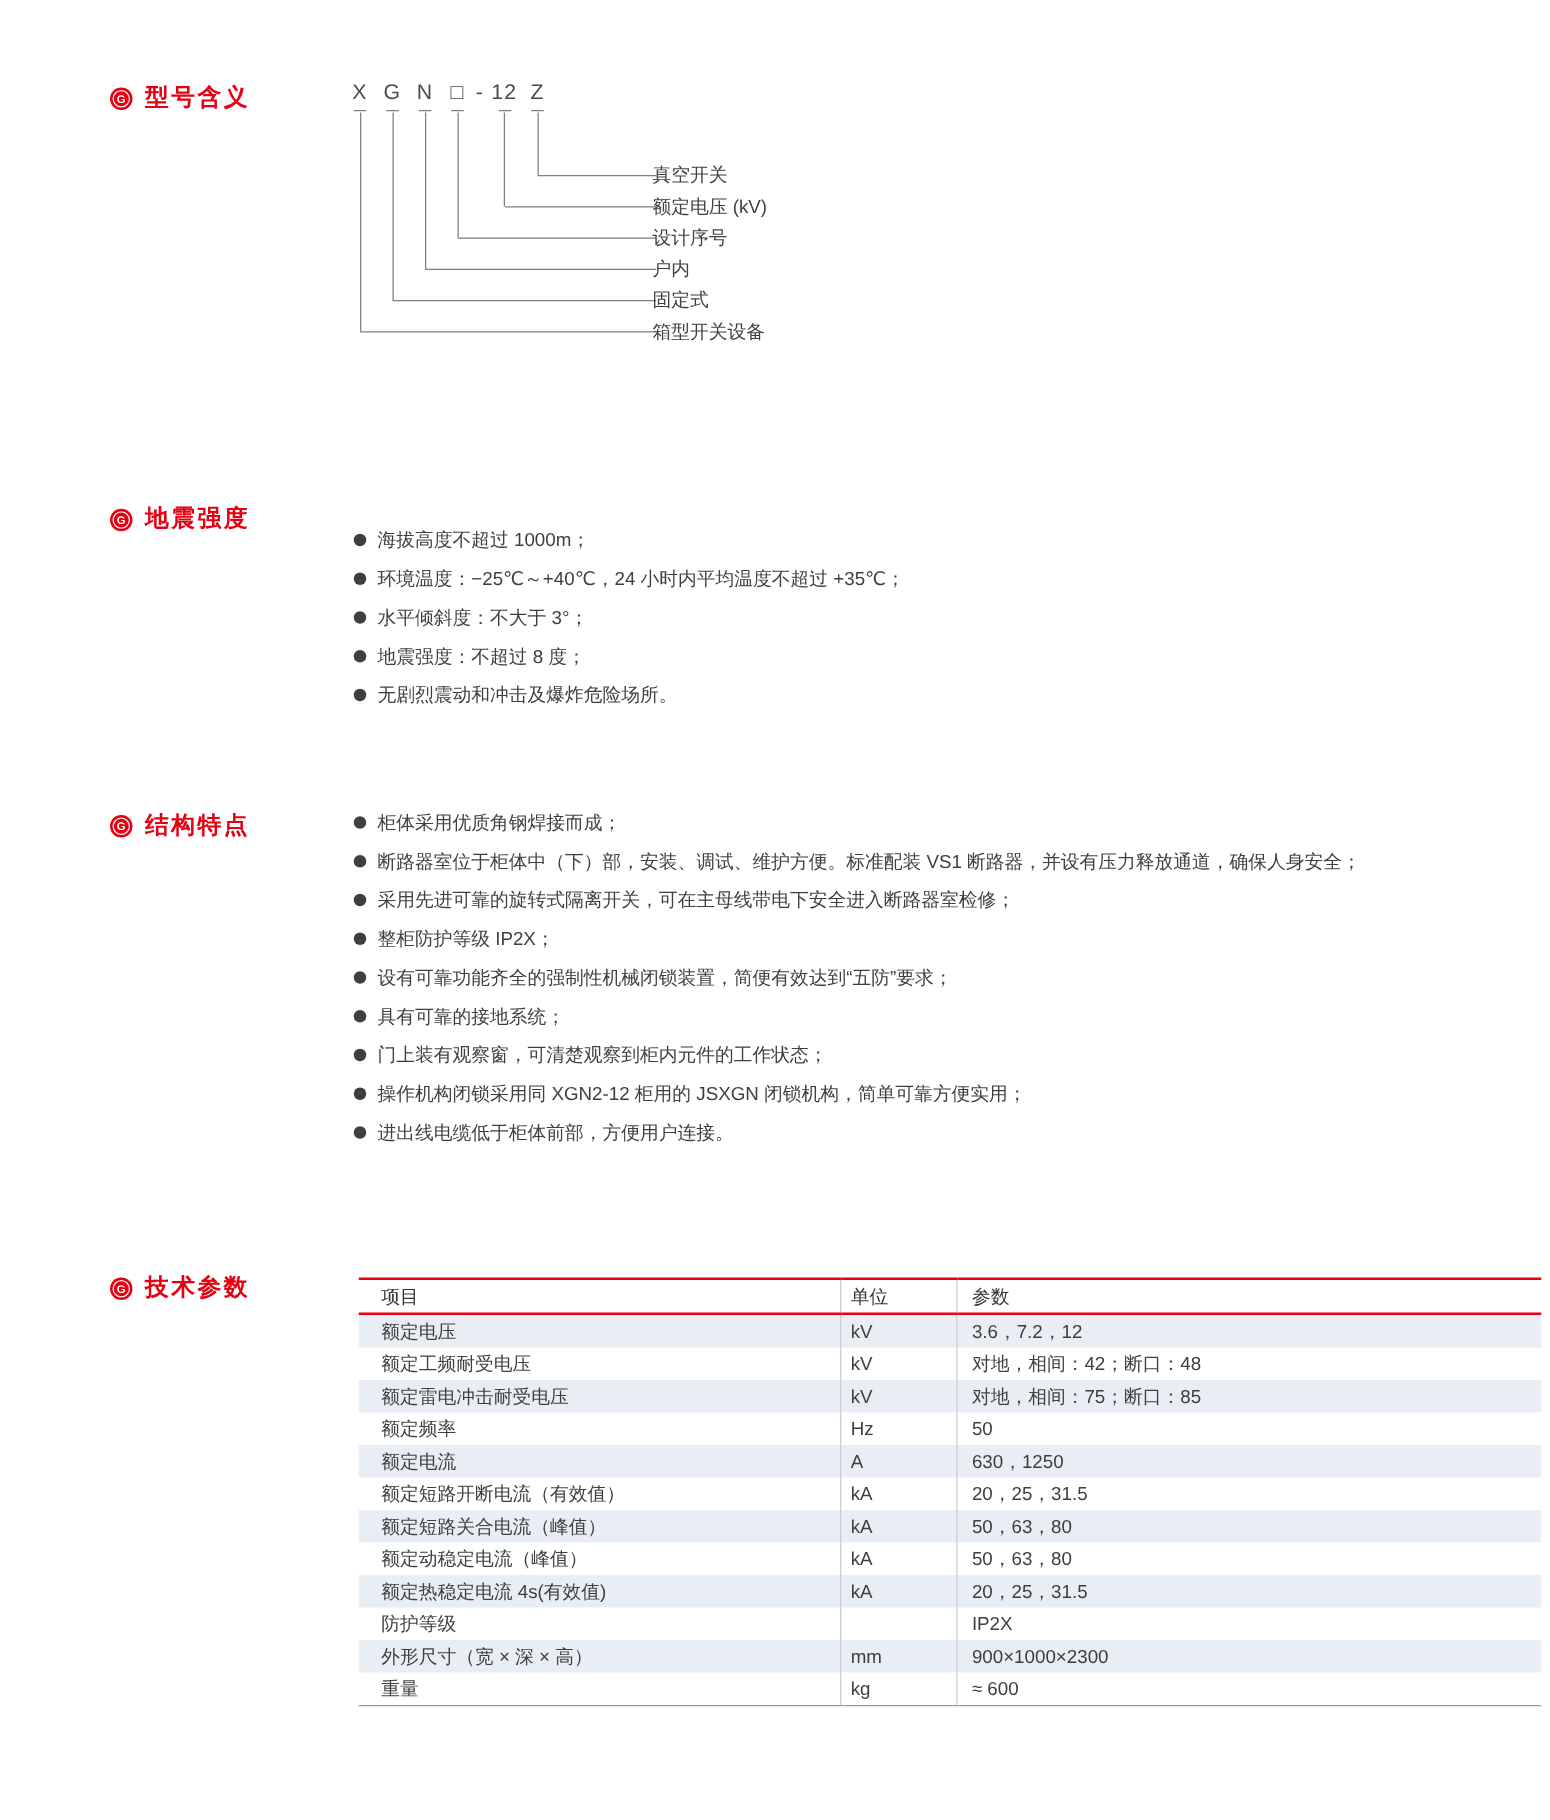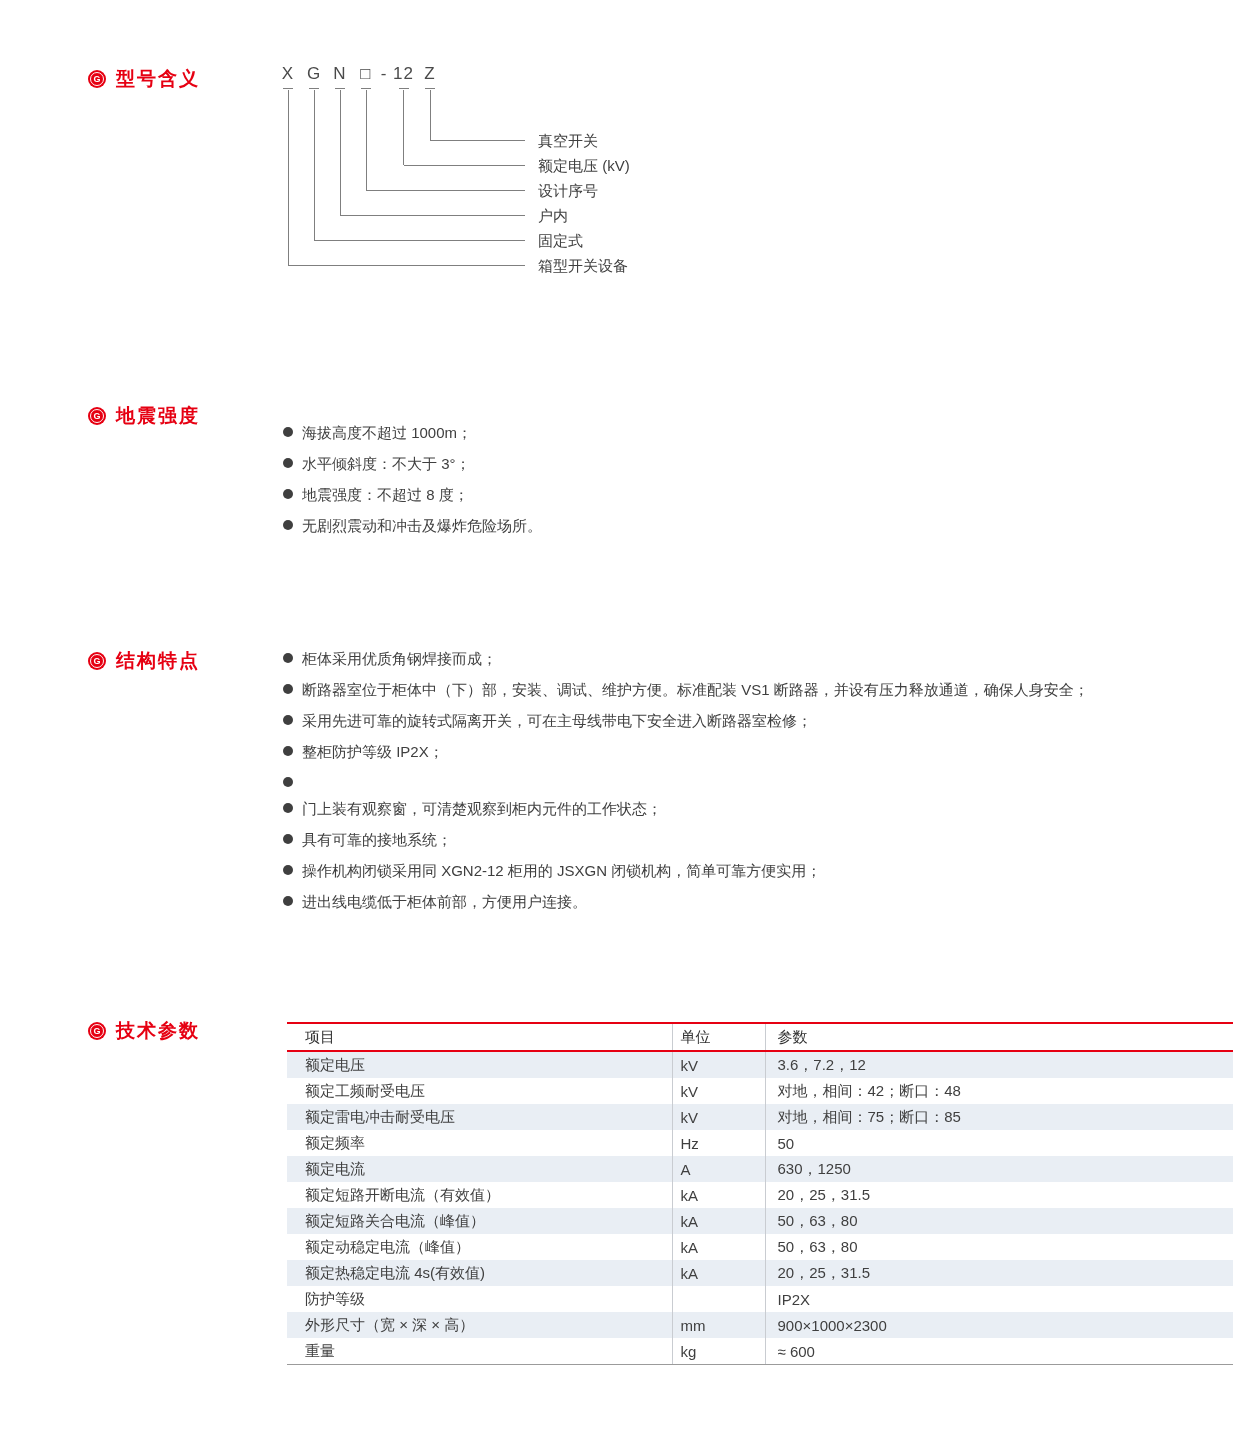--- a/index.html
+++ b/index.html
@@ -22,21 +22,21 @@
   .badge .g{position:relative;color:#fff;font-size:9px;font-weight:bold;line-height:1;}
   .section-title .t{color:var(--red);font-size:19px;font-weight:bold;letter-spacing:2px;line-height:22px;}
 
   
   .diagram{position:absolute;left:0;top:0;width:1240px;height:320px;}
   .code-char{position:absolute;top:64px;height:20px;line-height:20px;font-size:17px;color:#4a4a4a;
              transform:translateX(-50%);letter-spacing:1px;white-space:nowrap;}
   .tick{position:absolute;width:10px;height:1px;background:var(--line);transform:translateX(-50%);}
   .vline{position:absolute;width:1px;background:var(--line);}
   .hline{position:absolute;height:1px;background:var(--line);}
-  .dlabel{position:absolute;left:538px;transform:translateY(-50%);font-size:15px;color:var(--text);
+  .dlabel{position:absolute;left:522px;transform:translateY(-50%);font-size:15px;color:var(--text);
           line-height:20px;white-space:nowrap;}
 
   
   .bullets{position:absolute;left:283px;width:950px;}
   .bullet-item{display:flex;align-items:flex-start;margin-bottom:12px;font-size:15px;line-height:19px;color:var(--text);}
   .dot{flex:0 0 auto;width:10px;height:10px;border-radius:50%;background:#3f3f3f;margin:4px 9px 0 0;}
   .bullet-item .txt{white-space:nowrap;}
 
   
   .spec-table{position:absolute;left:287px;top:1022px;width:946px;border-collapse:collapse;table-layout:fixed;}
@@ -100,20 +100,24 @@
       </span>
     <span class="t">地震强度</span>
   </div>
   <div class="bullets" style="top:404px;margin-top:19px;" id="conditions-list">
       <div class="bullet-item">
         <span class="dot"></span>
         <span class="txt">海拔高度不超过 1000m；</span>
       </div>
       <div class="bullet-item">
         <span class="dot"></span>
+        <span class="txt">环境温度：−25℃～+40℃，24 小时内平均温度不超过 +35℃；</span>
+      </div>
+      <div class="bullet-item">
+        <span class="dot"></span>
         <span class="txt">水平倾斜度：不大于 3°ㅤ；</span>
       </div>
       <div class="bullet-item">
         <span class="dot"></span>
         <span class="txt">地震强度：不超过 8 度；</span>
       </div>
       <div class="bullet-item">
         <span class="dot"></span>
         <span class="txt">无剧烈震动和冲击及爆炸危险场所。</span>
       </div>
@@ -137,28 +141,29 @@
       <div class="bullet-item">
         <span class="dot"></span>
         <span class="txt">采用先进可靠的旋转式隔离开关，可在主母线带电下安全进入断路器室检修；</span>
       </div>
       <div class="bullet-item">
         <span class="dot"></span>
         <span class="txt">整柜防护等级 IP2X；</span>
       </div>
       <div class="bullet-item">
         <span class="dot"></span>
+        <span class="txt">设有可靠功能齐全的强制性机械闭锁装置，简便有效达到“五防”要求；</span>
+      </div>
+      <div class="bullet-item">
+        <span class="dot"></span>
+        <span class="txt">具有可靠的接地系统；</span>
       </div>
       <div class="bullet-item">
         <span class="dot"></span>
         <span class="txt">门上装有观察窗，可清楚观察到柜内元件的工作状态；</span>
-      </div>
-      <div class="bullet-item">
-        <span class="dot"></span>
-        <span class="txt">具有可靠的接地系统；</span>
       </div>
       <div class="bullet-item">
         <span class="dot"></span>
         <span class="txt">操作机构闭锁采用同 XGN2-12 柜用的 JSXGN 闭锁机构，简单可靠方便实用；</span>
       </div>
       <div class="bullet-item">
         <span class="dot"></span>
         <span class="txt">进出线电缆低于柜体前部，方便用户连接。</span>
       </div>
     </div>

